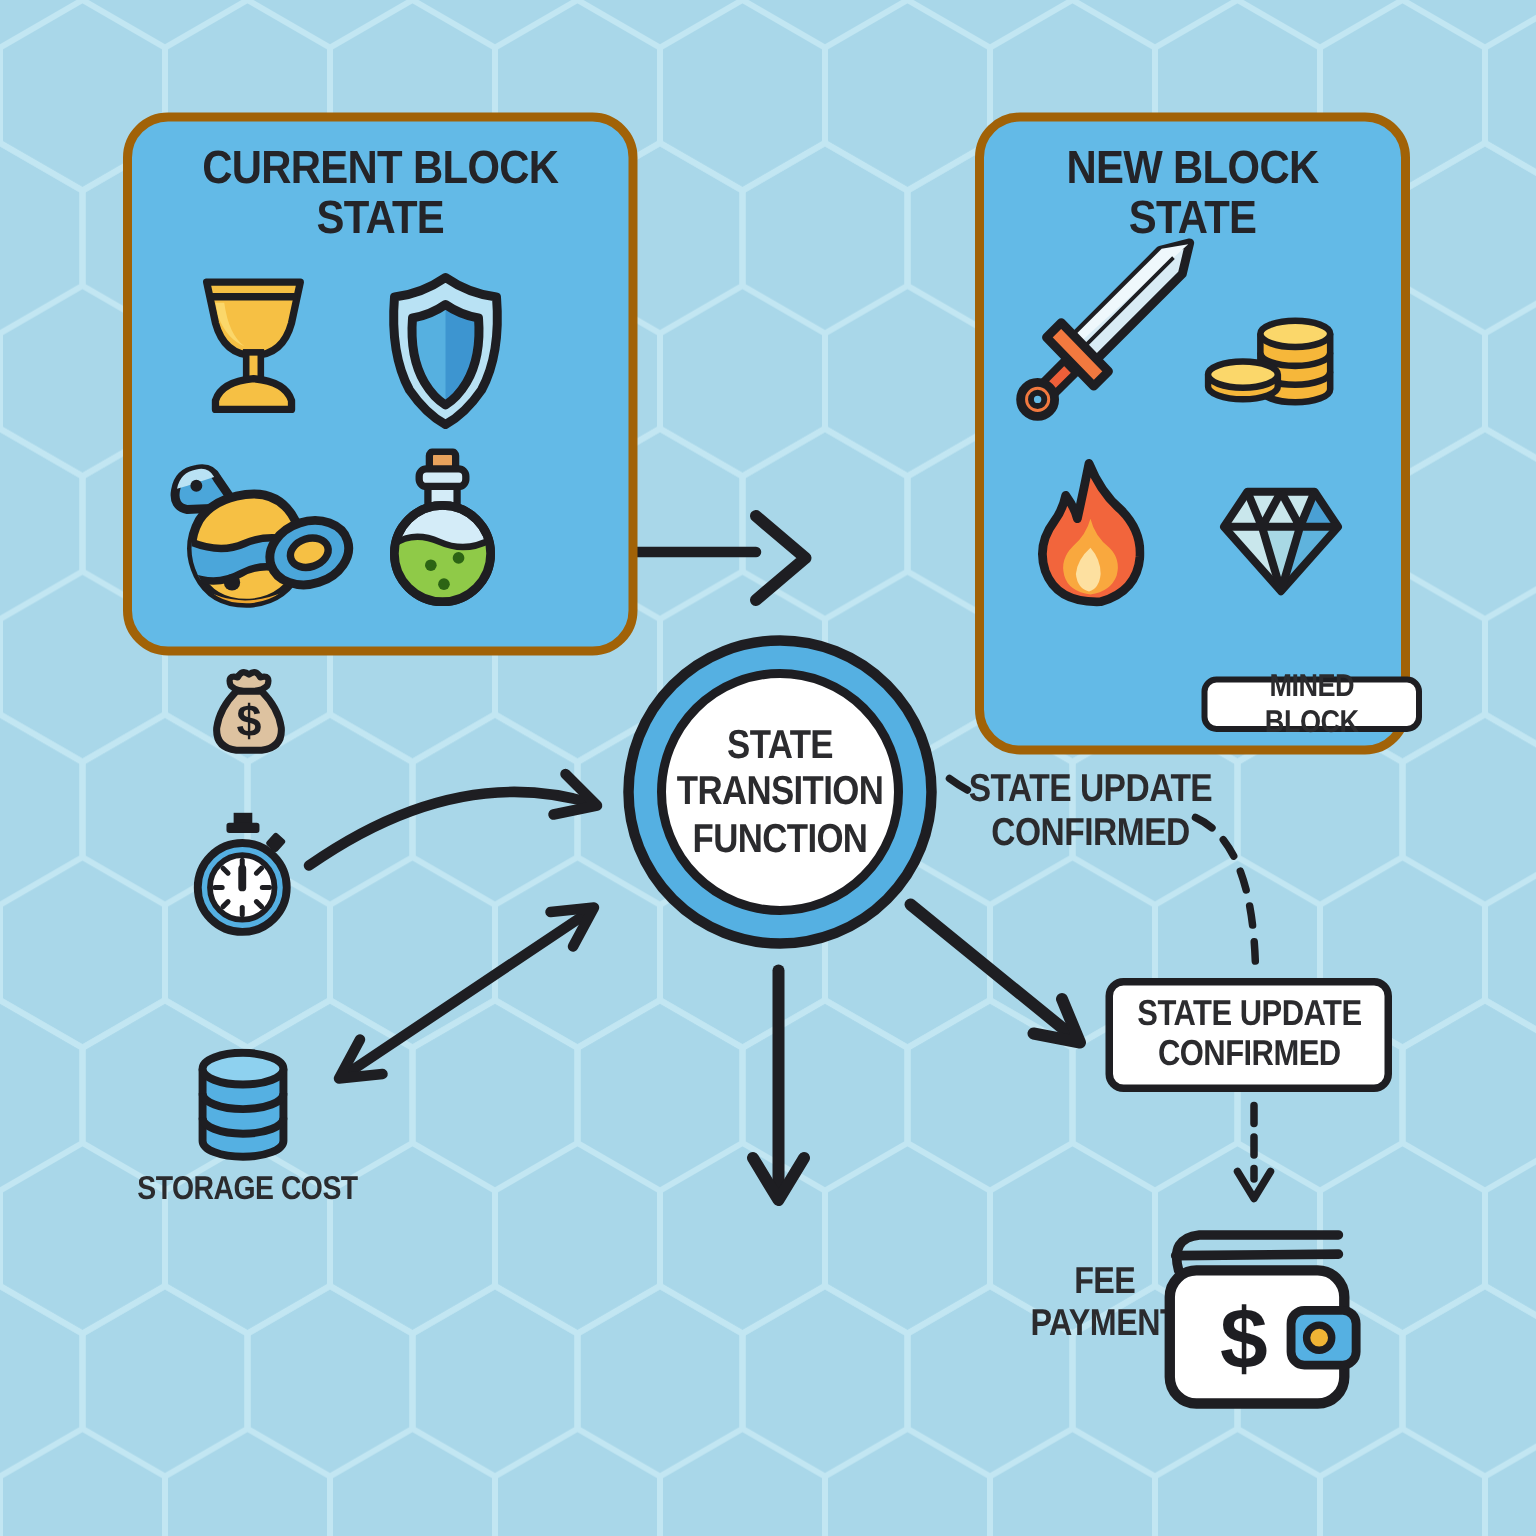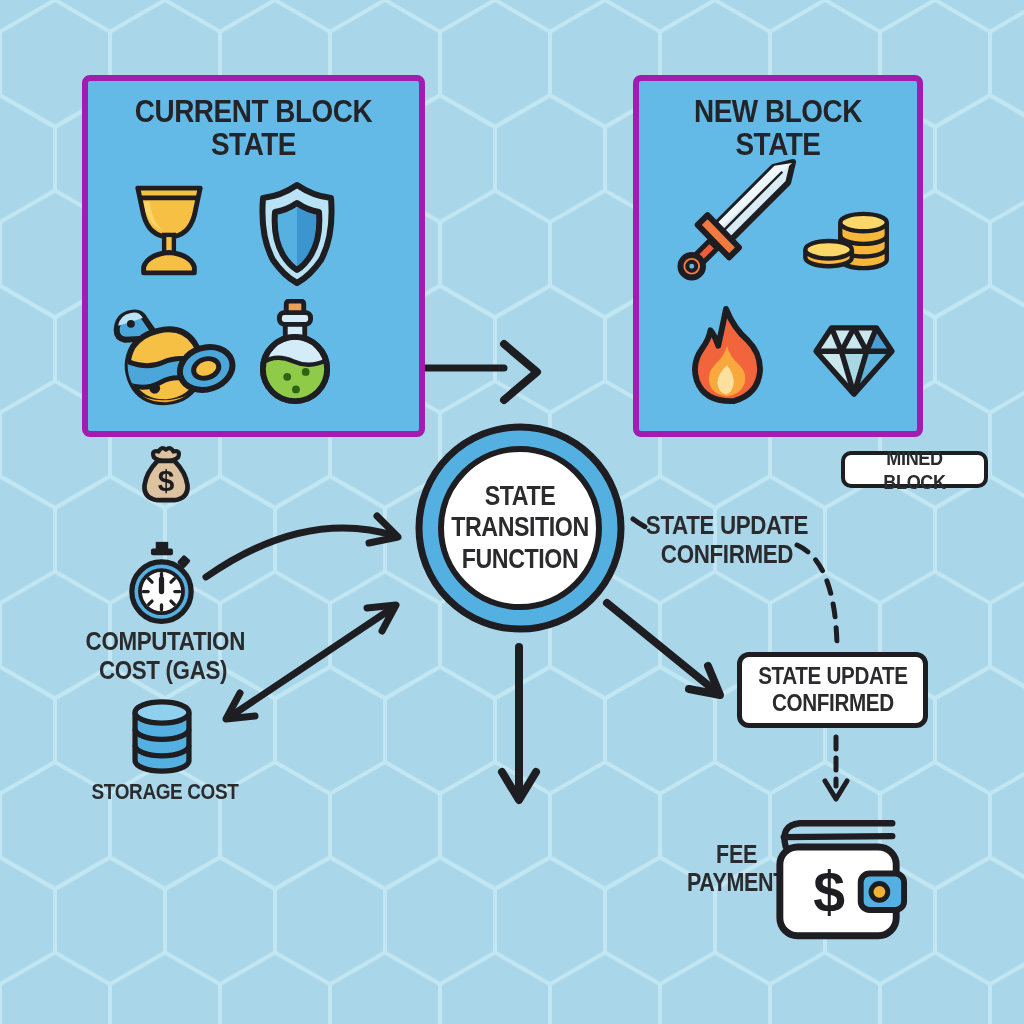--- a/index.html
+++ b/index.html
@@ -3,27 +3,27 @@
 <meta charset="utf-8">
 <style>
   html,body{margin:0;padding:0;}
   body{font-family:"Liberation Sans", sans-serif;}
   .canvas{position:relative;width:1024px;height:1024px;background:#a9d7e9;overflow:hidden;}
   .abs{position:absolute;}
   svg{display:block;}
   .lbl{font-weight:bold;color:#2b2b2e;text-align:center;line-height:1.12;letter-spacing:-0.4px;}
   .cond{transform:scaleX(.86);transform-origin:50% 50%;}
   .cond9{transform:scaleX(.9);transform-origin:50% 50%;}
-  .panel{position:absolute;background:#63bae7;border:6px solid #a21caf;border-radius:8px;box-sizing:border-box;}
+  .panel{position:absolute;background:#63bae7;border:6px solid #a16207;border-radius:30px;box-sizing:border-box;}
   .panel-title{position:absolute;left:0;right:0;top:14px;font-weight:bold;color:#242428;
     text-align:center;font-size:31px;line-height:1.07;letter-spacing:-0.5px;}
   .wbox{position:absolute;background:#ffffff;border:5px solid #1e1e22;border-radius:14px;
     box-sizing:border-box;display:flex;flex-direction:column;align-items:center;justify-content:center;}
   .pill{position:absolute;background:#ffffff;border:4px solid #1e1e22;border-radius:10px;
-    box-sizing:border-box;display:flex;align-items:center;justify-content:center;margin-left:40px;}
+    box-sizing:border-box;display:flex;align-items:center;justify-content:center;}
   .stf-text{position:absolute;left:0;top:0;width:100%;height:100%;display:flex;flex-direction:column;
     align-items:center;justify-content:center;font-weight:bold;color:#2b2b2e;font-size:27px;line-height:1.16;letter-spacing:-0.5px;}
 </style>
 </head>
 <body>
 
 <div class="canvas">
 
   <svg class="abs" style="left:0;top:0" width="1024" height="1024">
     <defs>
@@ -142,21 +142,21 @@
     <g clip-path="url(#bulbclip)">
       <path d="M2 66 Q16 56 34 64 Q52 72 70 62 L70 108 H2 Z" fill="#8fca48"></path>
       <path d="M2 66 Q16 56 34 64 Q52 72 70 62" fill="none" stroke="#1e1e22" stroke-width="4.5"></path>
     </g>
     <circle cx="28" cy="80" r="4" fill="#2c6414"></circle>
     <circle cx="47" cy="75" r="4" fill="#2c6414"></circle>
     <circle cx="37" cy="93" r="4" fill="#2c6414"></circle>
     <circle cx="36" cy="72" r="33" fill="none" stroke="#1e1e22" stroke-width="6"></circle>
   </svg>
 
-  <div class="panel" style="left:633px;top:75px;width:290px;height:362px">
+  <div class="panel" style="left:650px;top:75px;width:290px;height:428px">
     <div class="panel-title cond9">NEW BLOCK STATE</div>
   </div>
 
   <svg class="abs" style="left:676px;top:154px" width="126" height="130" viewBox="0 0 128 132">
     <path d="M38 74 L99 13 L119 8 L114 29 L53 90 Z" fill="#d9ecf5" stroke="#1e1e22" stroke-width="6" stroke-linejoin="round"></path>
     <path d="M40 72 L100 12 L118 9 L44 76 Z" fill="#eff8fc"></path>
     <path d="M46 80 L108 18" stroke="#1e1e22" stroke-width="2.5"></path>
     <polygon points="64,95 54,105 22,72 32,62" fill="#f2793f" stroke="#1e1e22" stroke-width="6" stroke-linejoin="round"></polygon>
     <polygon points="34,88 42,96 27,111 19,103" fill="#ee5f39" stroke="#1e1e22" stroke-width="5" stroke-linejoin="round"></polygon>
     <circle cx="16" cy="114" r="11.5" fill="#f2793f" stroke="#1e1e22" stroke-width="6"></circle>
@@ -225,24 +225,20 @@
         <line x1="36" y1="69" x2="36" y2="74"></line>
       <line x1="17" y1="55" x2="22" y2="55"></line>
         <line x1="50" y1="55" x2="55" y2="55"></line>
       <line x1="22.6" y1="41.6" x2="26.1" y2="45.1"></line>
         <line x1="45.9" y1="64.9" x2="49.4" y2="68.4"></line>
       <line x1="49.4" y1="41.6" x2="45.9" y2="45.1"></line>
         <line x1="26.1" y1="64.9" x2="22.6" y2="68.4"></line>
     </g>
     <line x1="36" y1="55" x2="36" y2="42" stroke="#1e1e22" stroke-width="5.5" stroke-linecap="round"></line>
   </svg>
-  <div class="abs lbl" style="left:73px;top:627px;width:180px;font-size:26px">
-    <div class="cond">COMPUTATION</div>
-    <div class="cond">COST (GAS)</div>
-  </div>
 
   <svg class="abs" style="left:131px;top:699px" width="62" height="77" viewBox="0 0 64 80">
     <path d="M4 14 V64 A28 11 0 0 0 60 64 V14" fill="#55b0e2" stroke="#1e1e22" stroke-width="5.5"></path>
     <path d="M4 31 A28 11 0 0 0 60 31" fill="none" stroke="#1e1e22" stroke-width="5.5"></path>
     <path d="M4 48 A28 11 0 0 0 60 48" fill="none" stroke="#1e1e22" stroke-width="5.5"></path>
     <ellipse cx="32" cy="14" rx="28" ry="11" fill="#8ed1ef" stroke="#1e1e22" stroke-width="5.5"></ellipse>
   </svg>
   <div class="abs lbl" style="left:70px;top:780px;width:190px;font-size:22px">
     <div class="cond">STORAGE COST</div>
   </div>

